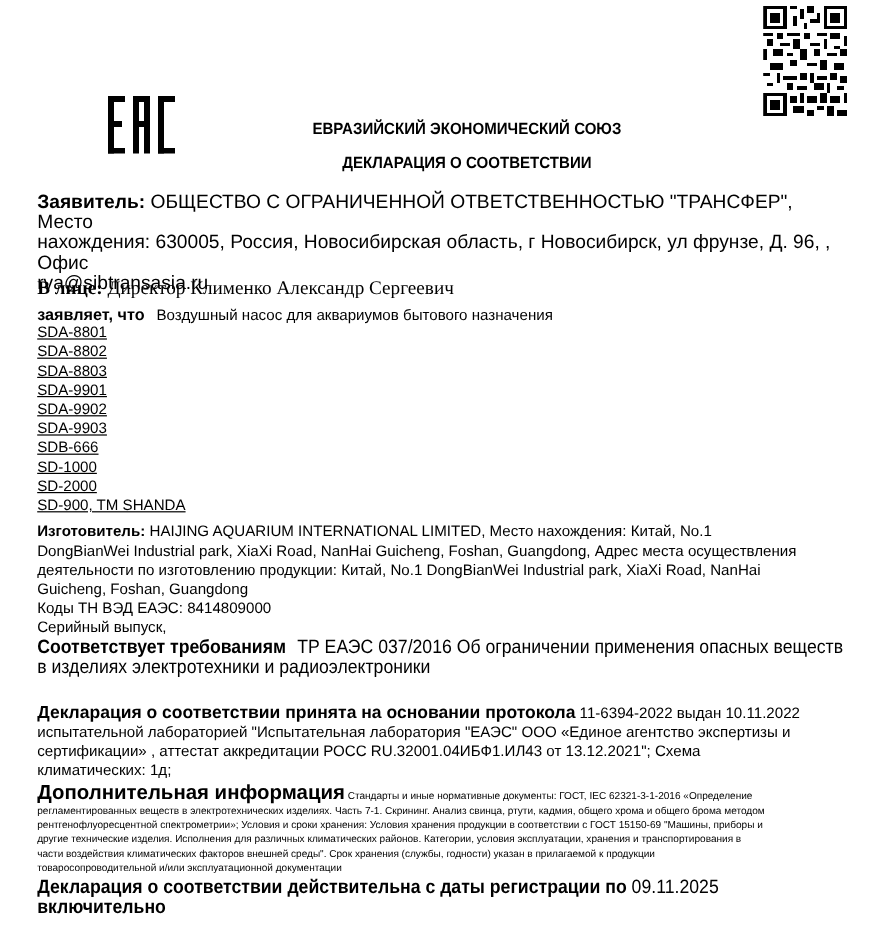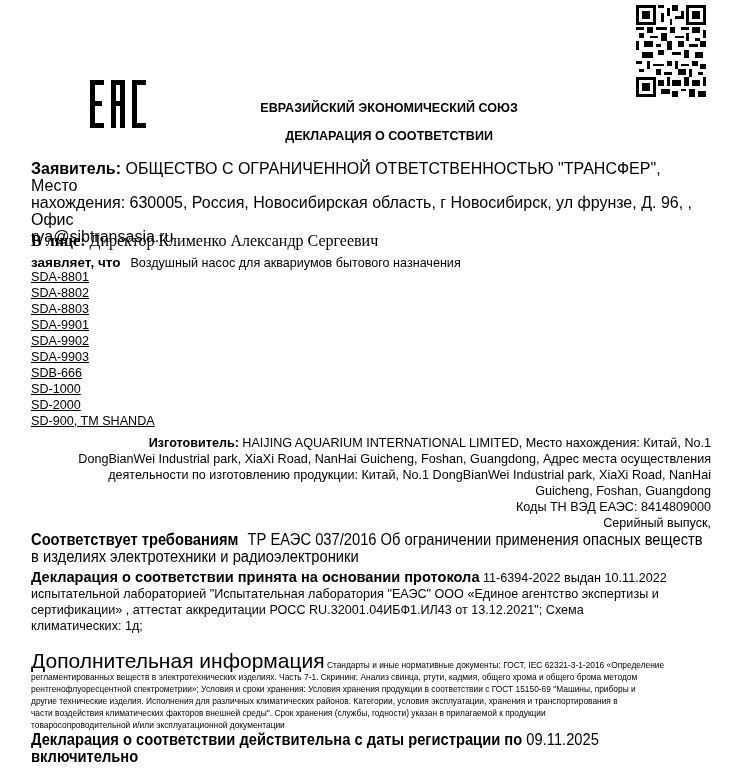--- a/index.html
+++ b/index.html
@@ -20,28 +20,28 @@
   .content { position: absolute; left: 31px; width: 680px; }
   .p15 { font-size: 16px; line-height: 17px; }
   .p13 { font-size: 12.6px; line-height: 16px; }
   .b { font-weight: bold; }
   .narrow { font-family: "Liberation Sans", sans-serif; transform: scaleX(0.92); transform-origin: 0 0; width: 740px; }
 
   #applicant { top: 160px; }
   #person { top: 232px; font-family: Liberation Serif, serif; }
   #declares { top: 255px; }
   #products { top: 269px; text-decoration: underline; }
-  #manufacturer { top: 435px; text-align: right; }
+  #manufacturer { top: 435px; }
   #complies { top: 531px; }
-  #basis { top: 569px; }
+  #basis { top: 586px; }
   #additional { top: 655px; }
   #validity { top: 731px; }
 
   .small { font-size: 8.4px; line-height: 12px; }
-  .add-title { font-size: 21px; font-weight: normal; }
+  .add-title { font-size: 17px; font-weight: bold; }
   .gap { display: inline-block; width: 10px; }
   .gap2 { display: inline-block; width: 26px; }
 </style>
 </head>
 <body>
 
 <div class="qr">
   <svg viewBox="0 0 25 33" preserveAspectRatio="none" shape-rendering="crispEdges">
     <rect width="25" height="33" fill="#fff"></rect>
     <g fill="#000">

